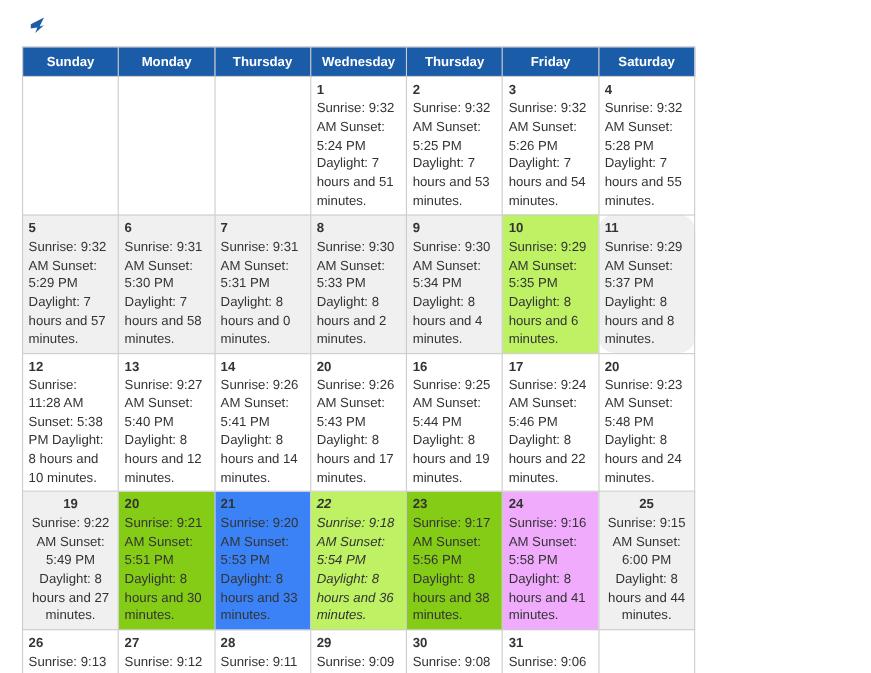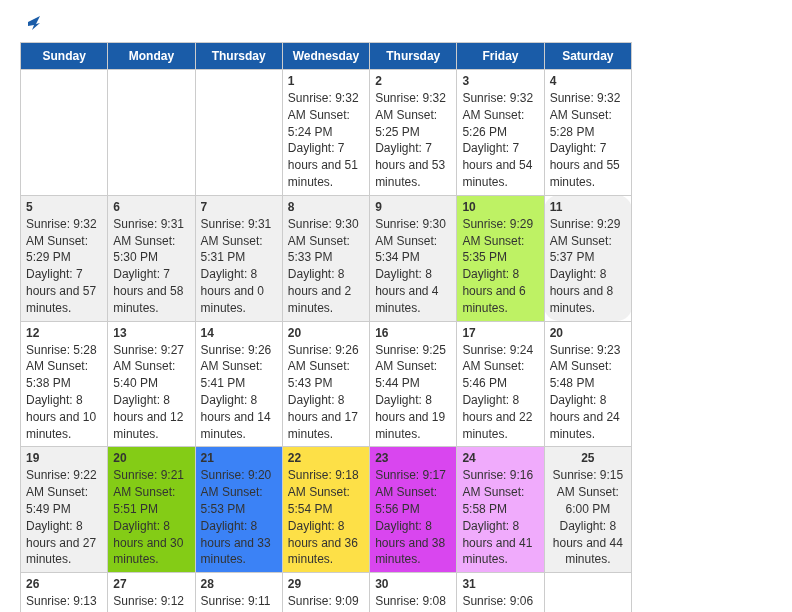--- a/index.html
+++ b/index.html
@@ -190,21 +190,21 @@
           <td style="background: rgb(240, 240, 240); border-radius: 15px;">
             <div class="day-number">11</div>
             <div class="day-info">Sunrise: 9:29 AM
 Sunset: 5:37 PM
 Daylight: 8 hours and 8 minutes.</div>
           </td>
         </tr>
         <tr>
           <td>
             <div class="day-number">12</div>
-            <div class="day-info">Sunrise: 5:28 AM
+            <div class="day-info">Sunrise: 11:28 AM
 Sunset: 5:38 PM
 Daylight: 8 hours and 10 minutes.</div>
           </td>
           <td>
             <div class="day-number">13</div>
             <div class="day-info">Sunrise: 9:27 AM
 Sunset: 5:40 PM
 Daylight: 8 hours and 12 minutes.</div>
           </td>
           <td>
@@ -232,45 +232,45 @@
 Daylight: 8 hours and 22 minutes.</div>
           </td>
           <td>
             <div class="day-number">20</div>
             <div class="day-info">Sunrise: 9:23 AM
 Sunset: 5:48 PM
 Daylight: 8 hours and 24 minutes.</div>
           </td>
         </tr>
         <tr>
-          <td style="background: rgb(240, 240, 240);">
+          <td style="background: rgb(240, 240, 240); text-align: center;">
             <div class="day-number">19</div>
             <div class="day-info">Sunrise: 9:22 AM
 Sunset: 5:49 PM
 Daylight: 8 hours and 27 minutes.</div>
           </td>
           <td style="background: #84cc16;">
             <div class="day-number">20</div>
             <div class="day-info">Sunrise: 9:21 AM
 Sunset: 5:51 PM
 Daylight: 8 hours and 30 minutes.</div>
           </td>
           <td style="background: #3b82f6;">
             <div class="day-number">21</div>
             <div class="day-info">Sunrise: 9:20 AM
 Sunset: 5:53 PM
 Daylight: 8 hours and 33 minutes.</div>
           </td>
-          <td style="background: #fde047;">
+          <td style="background: #bef264; font-style: italic;">
             <div class="day-number">22</div>
             <div class="day-info">Sunrise: 9:18 AM
 Sunset: 5:54 PM
 Daylight: 8 hours and 36 minutes.</div>
           </td>
-          <td style="background: #d946ef;">
+          <td style="background: #84cc16;">
             <div class="day-number">23</div>
             <div class="day-info">Sunrise: 9:17 AM
 Sunset: 5:56 PM
 Daylight: 8 hours and 38 minutes.</div>
           </td>
           <td style="background: #f0abfc;">
             <div class="day-number">24</div>
             <div class="day-info">Sunrise: 9:16 AM
 Sunset: 5:58 PM
 Daylight: 8 hours and 41 minutes.</div>

